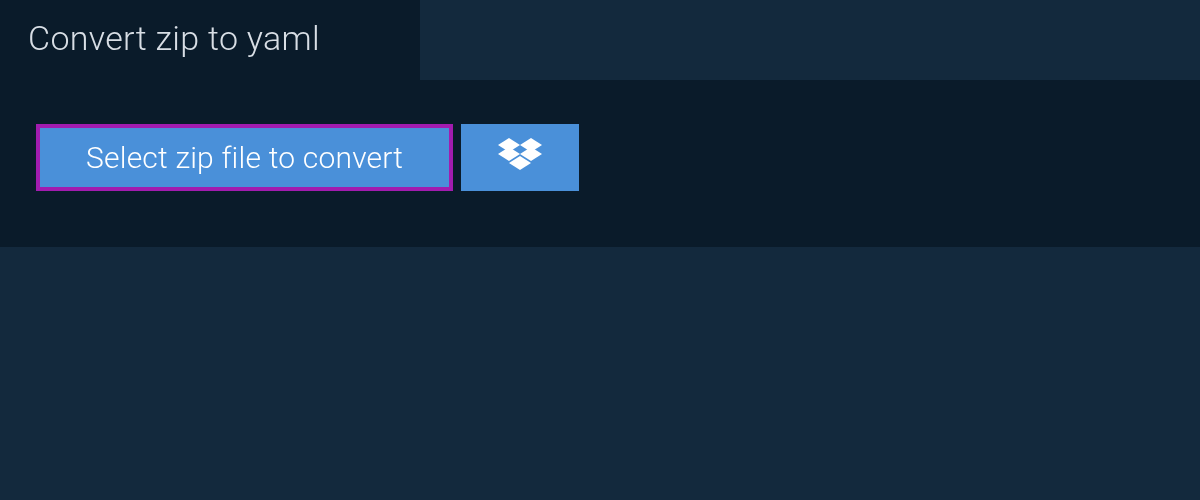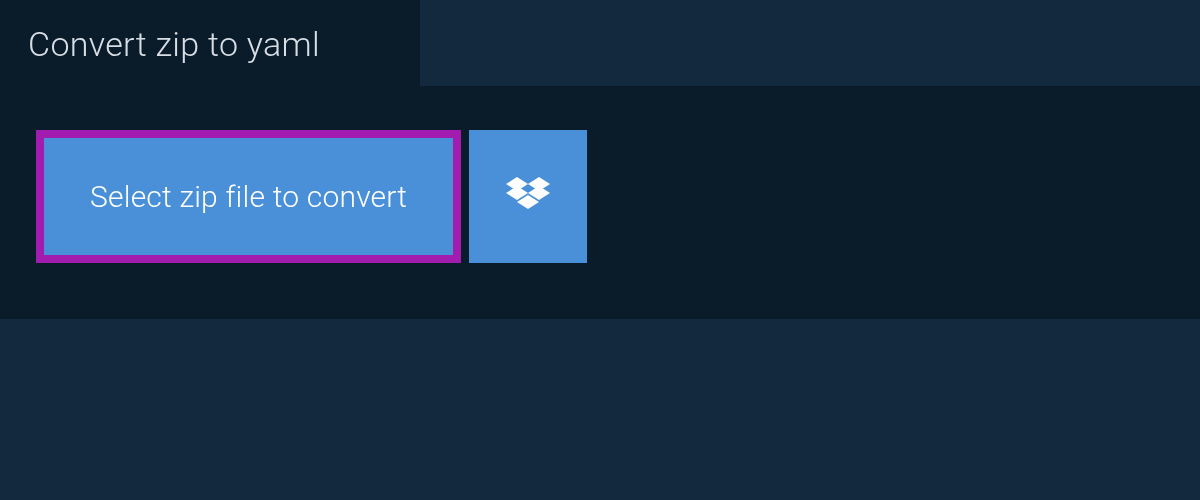--- a/index.html
+++ b/index.html
@@ -17,41 +17,41 @@
     }
     .tab-bar {
       display: flex;
       align-items: flex-start;
     }
     .tab {
       background: #0a1b2a;
       color: #d8dee5;
       font-size: 34px;
       font-weight: 300;
-      padding: 24px 28px 22px 28px;
+      padding: 18px 28px 22px 28px;
       width: 420px;
       letter-spacing: 0.3px;
     }
     .content-panel {
       background: #0a1b2a;
       padding: 44px 36px 56px 36px;
       width: 100%;
     }
     .button-row {
       display: flex;
       gap: 8px;
       align-items: stretch;
     }
     .select-file-btn {
       background: #4a90d9;
-      border: 8px solid #a21caf;
+      border: 4px solid #a21caf;
       color: #ffffff;
       font-size: 30px;
       font-weight: 300;
-      padding: 41px 46px;
+      padding: 12px 46px;
       cursor: pointer;
       letter-spacing: 0.2px;
       display: flex;
       align-items: flex-start;
       justify-content: center;
     }
     .dropbox-btn {
       background: #4a90d9;
       width: 118px;
       display: flex;

